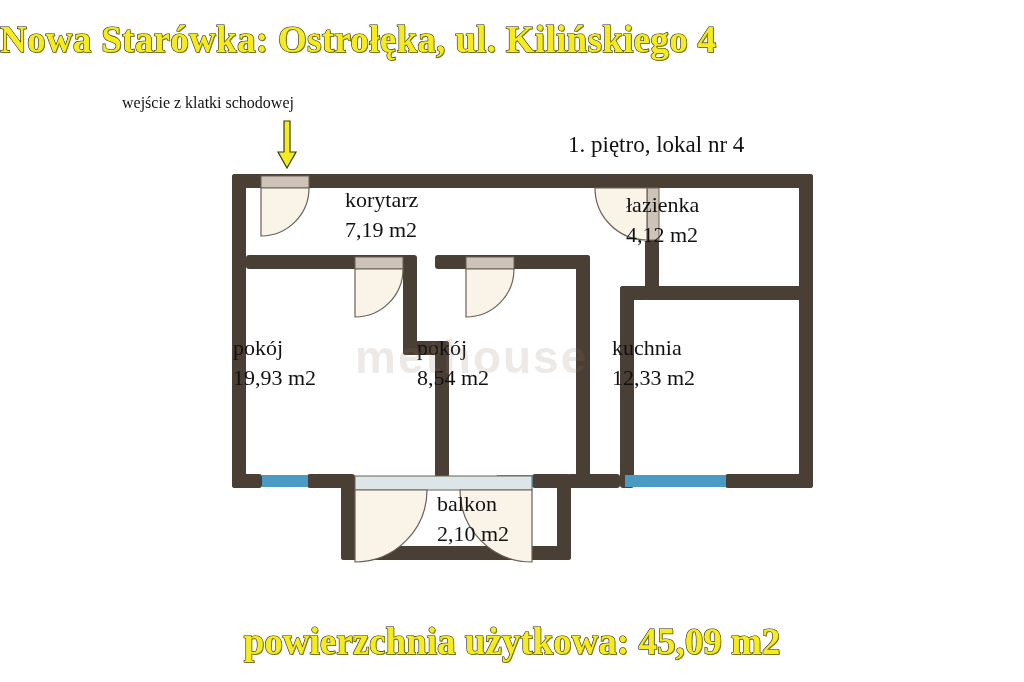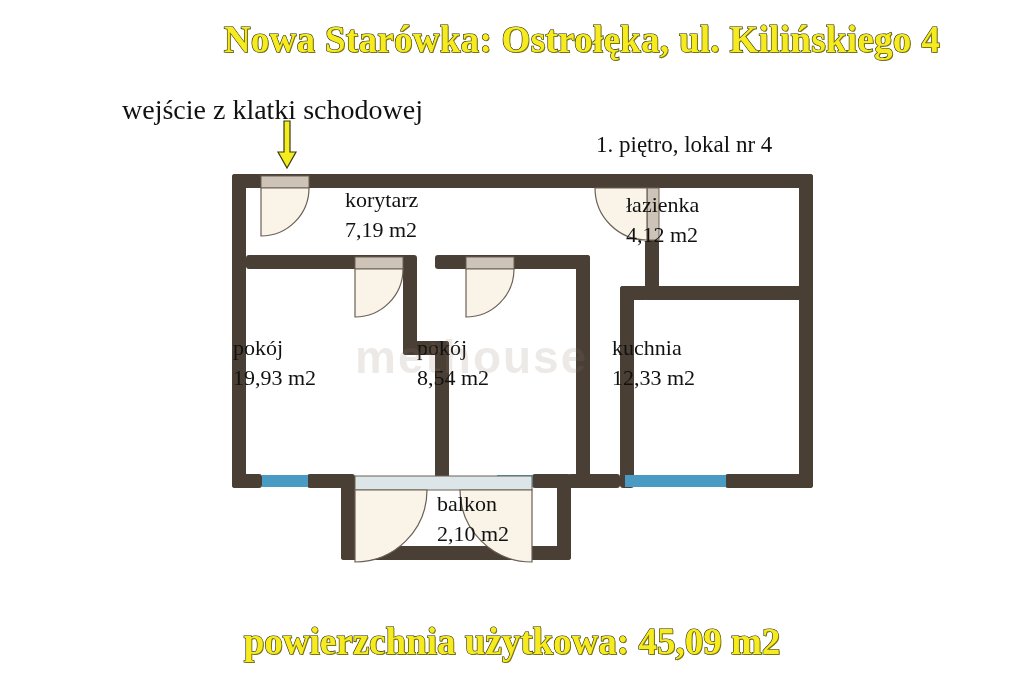--- a/index.html
+++ b/index.html
@@ -8,21 +8,21 @@
     background:#ffffff;
     font-family:"Liberation Serif", serif;
     overflow:hidden;
     position:relative;
   }
   #stage{position:relative;width:1024px;height:682px;}
 
   
   .title-top{
     position:absolute;left:0;top:18px;width:940px;
-    text-align:right;
+    text-align:left;
     font-family:"Liberation Serif", serif;
     font-size:37px;font-weight:bold;
     color:#f5eb1e;
     letter-spacing:.3px;
     -webkit-text-stroke:1.2px #1a1a14;
     paint-order:stroke fill;
     text-shadow:1px 1px 0 #7a7510;
     white-space:nowrap;
   }
   .title-bottom{
@@ -32,25 +32,25 @@
     font-size:37px;font-weight:bold;
     color:#f5eb1e;
     -webkit-text-stroke:1.2px #1a1a14;
     paint-order:stroke fill;
     text-shadow:1px 1px 0 #7a7510;
     white-space:nowrap;
     margin-top:24px;
   }
   .label-entry{
     position:absolute;left:122px;top:94px;
-    font-size:28px;color:#111;white-space:nowrap;
+    font-size:16px;color:#111;white-space:nowrap;
   }
   .label-floor{
     position:absolute;left:568px;top:132px;
-    font-size:23px;color:#111;white-space:nowrap;margin-left:28px;
+    font-size:23px;color:#111;white-space:nowrap;
   }
 
   
   #plan{position:absolute;left:0;top:0;}
 
   
   .room-txt{
     position:absolute;text-align:left;color:#111;
     font-size:22px;line-height:30px;white-space:nowrap;
     pointer-events:none;

